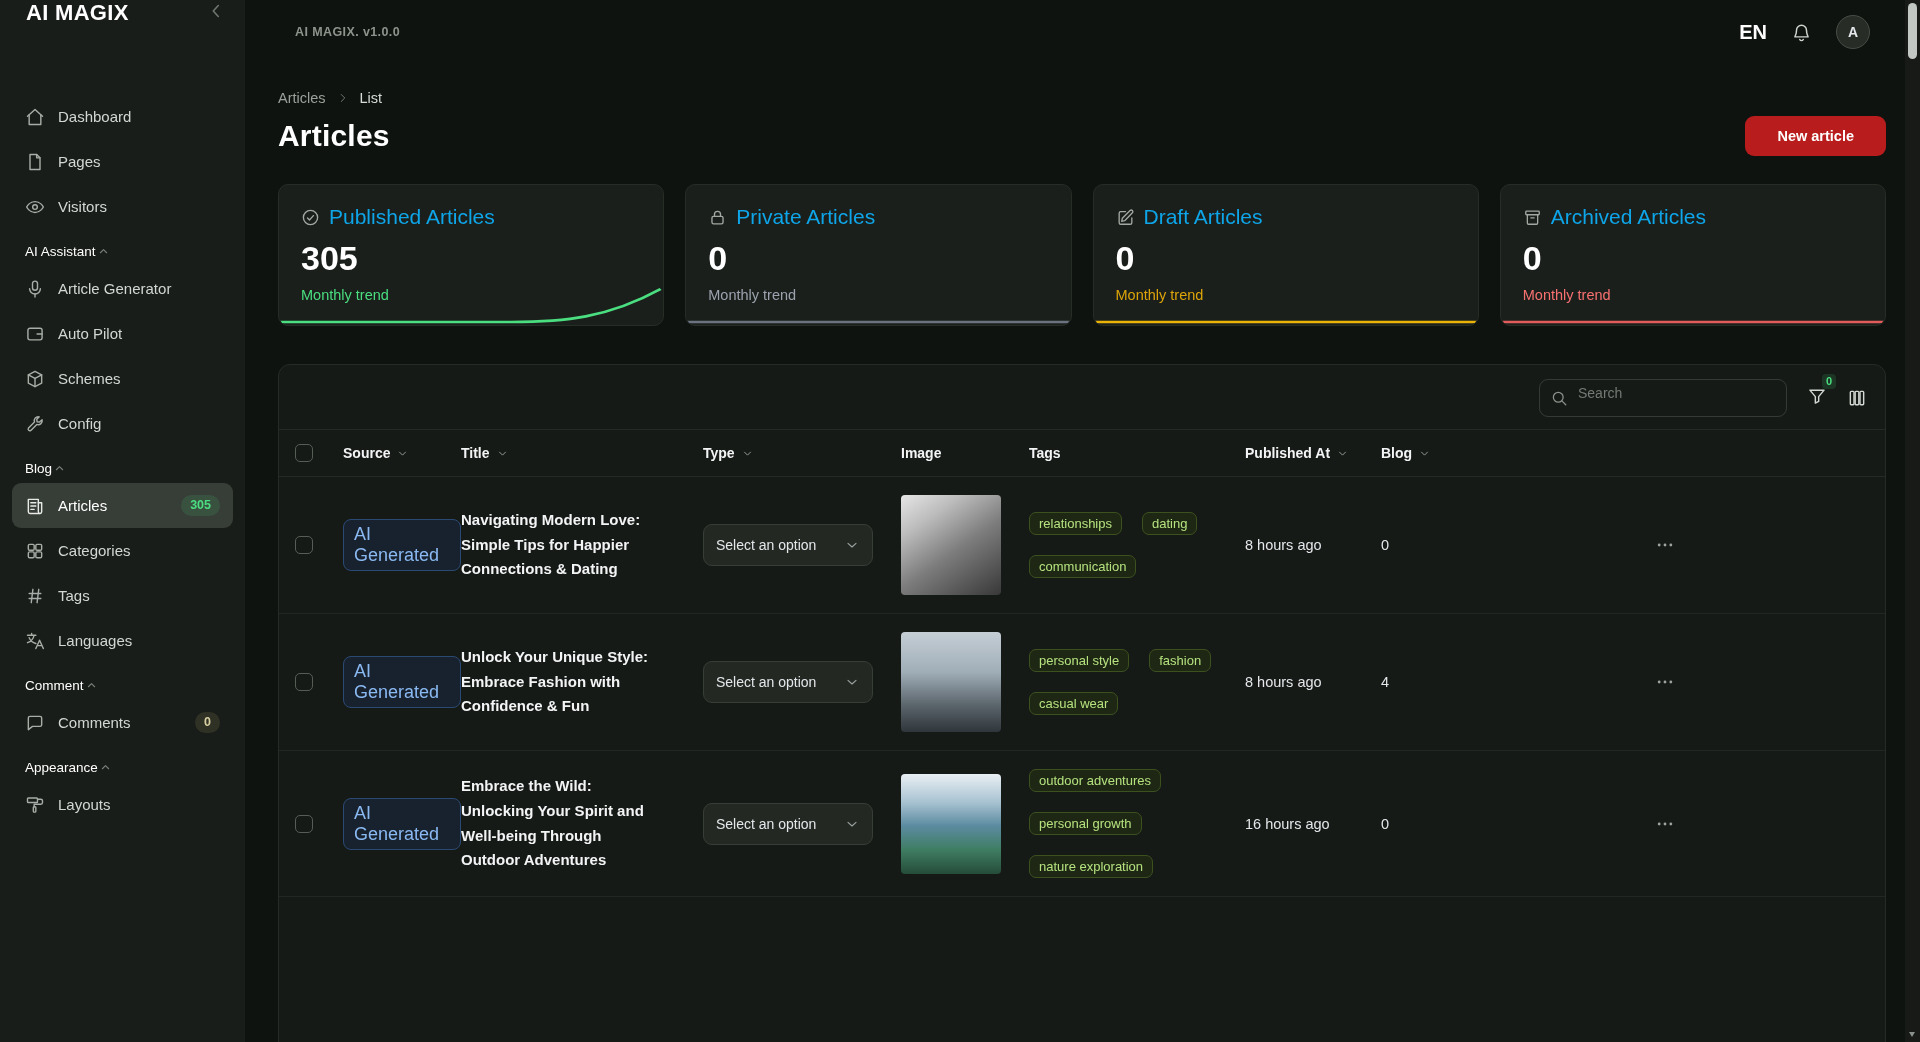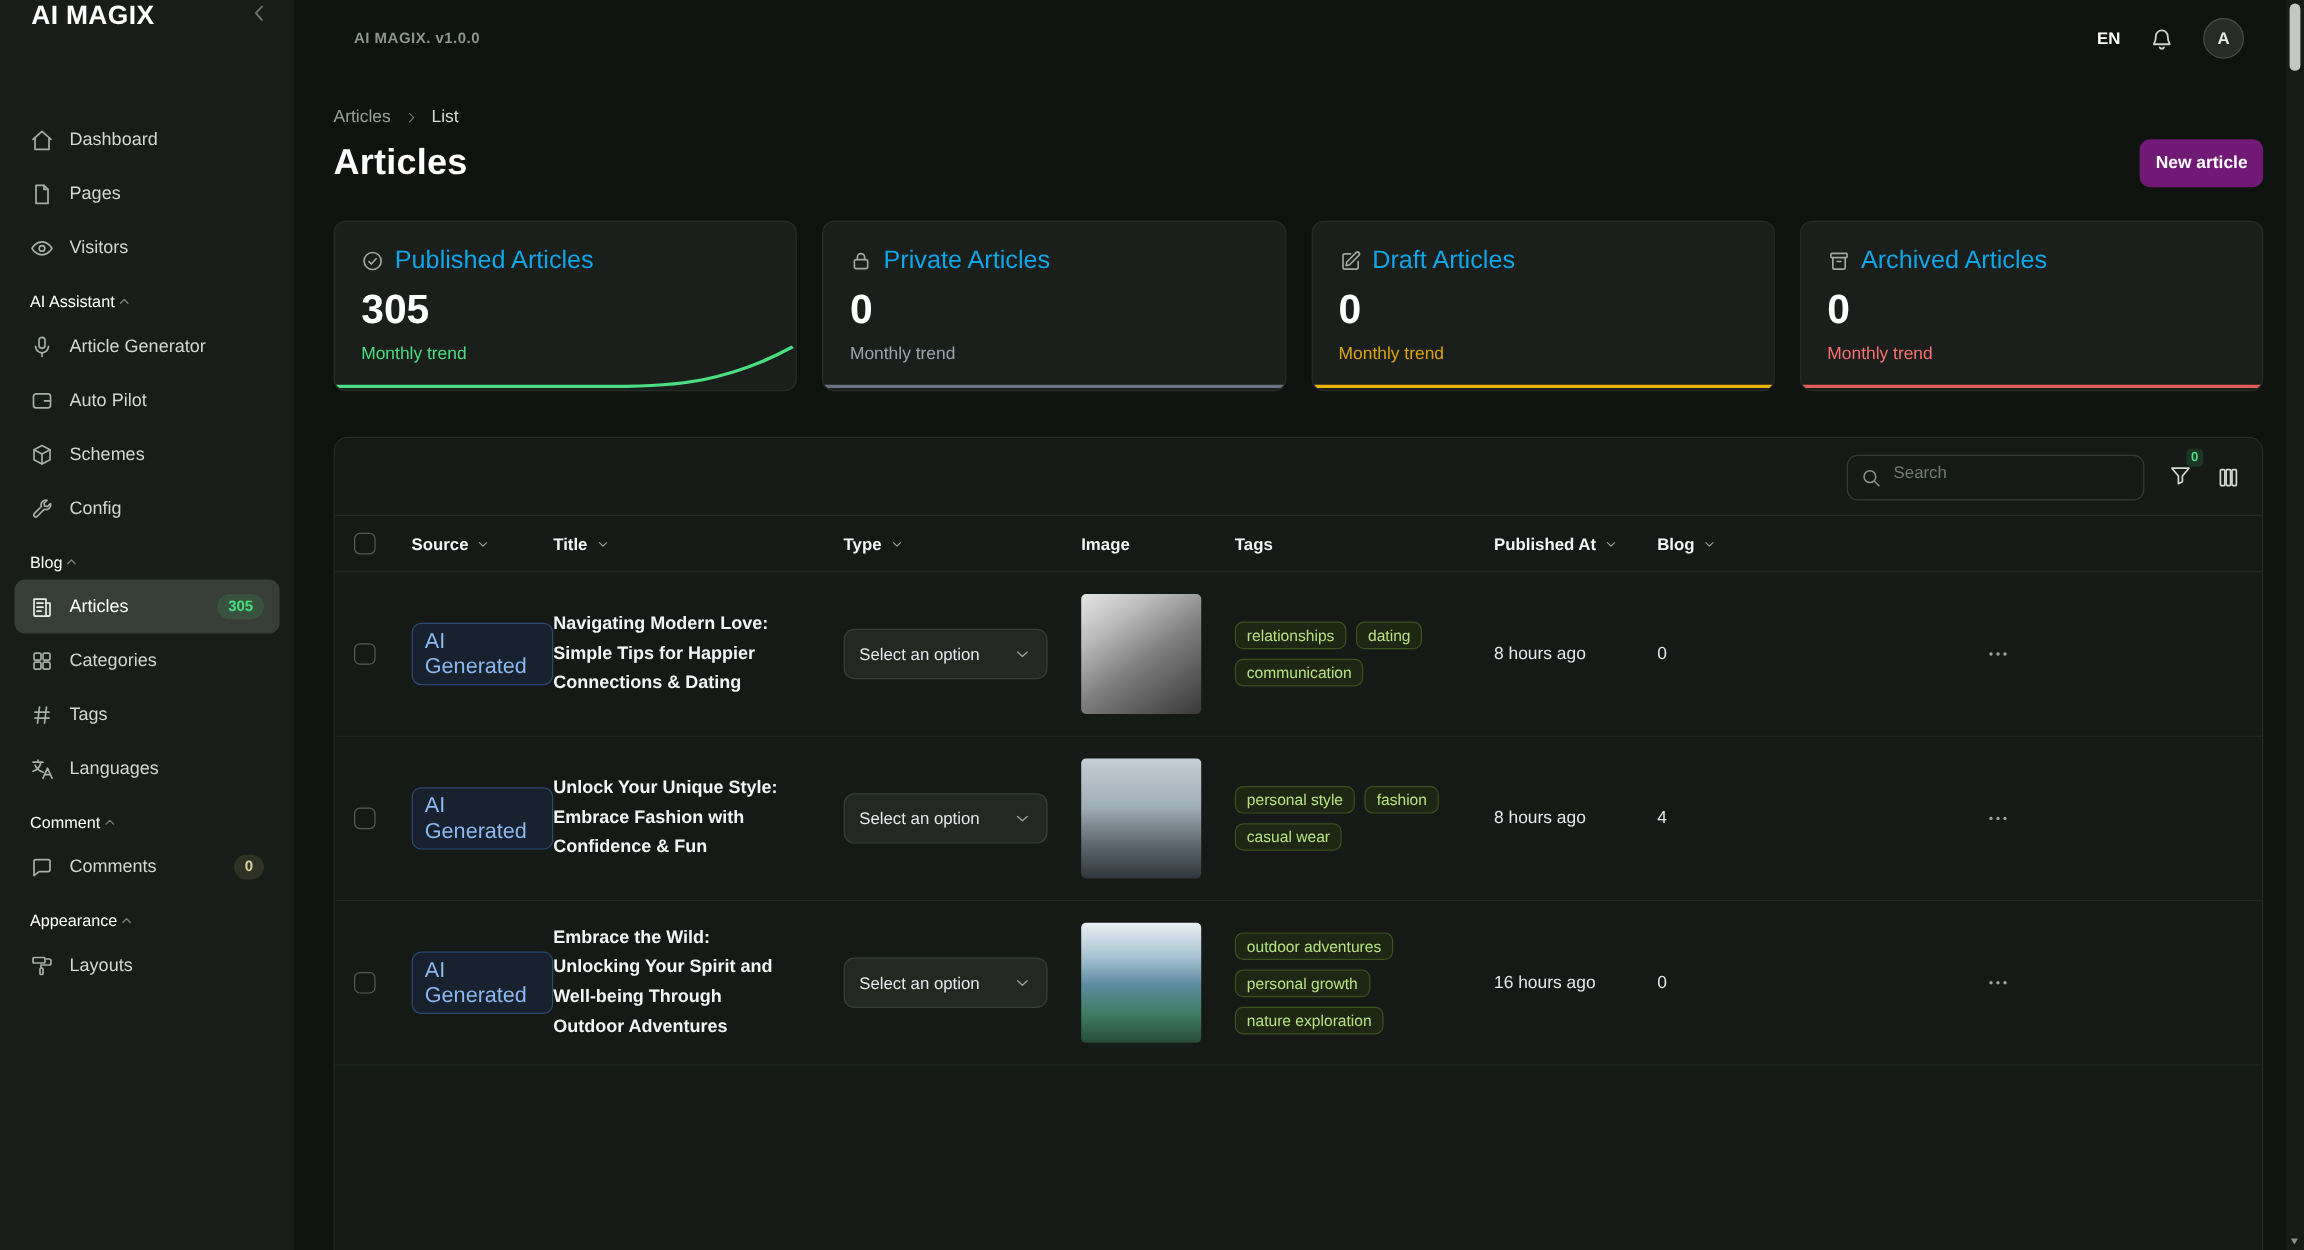--- a/index.html
+++ b/index.html
@@ -29,34 +29,34 @@
   .badge-zero{color:#d8cfa0;background:rgba(214,201,132,.12)}
   .sec{display:flex;align-items:center;justify-content:flex-start;color:#ffffff;font-size:13.5px;
     padding:15px 13px 7px;cursor:pointer}
   .sec .ic{width:15px;height:15px;color:#7b817b}
 
   
   .main{flex:1;min-width:0;display:flex;flex-direction:column;background:#0f130f}
   .topbar{height:64px;display:flex;align-items:center;padding:0 50px 0 50px;flex-shrink:0}
   .version{color:#8d938d;font-size:12.5px;font-weight:700;letter-spacing:.4px}
   .top-right{margin-left:auto;display:flex;align-items:center;gap:24px}
-  .lang{color:#fff;font-weight:700;font-size:14px;cursor:pointer}
+  .lang{color:#fff;font-weight:700;font-size:20px;cursor:pointer}
   .bell{width:21px;height:21px;color:#cdd3cd;cursor:pointer}
   .avatar{width:34px;height:34px;border-radius:50%;background:#272c27;border:1px solid #464c46;
     display:flex;align-items:center;justify-content:center;font-size:14px;font-weight:600;color:#e5e7eb;cursor:pointer}
 
   
   .content{flex:1;padding:26px 34px 0 33px;overflow:hidden}
   .crumbs{display:flex;align-items:center;gap:10px;font-size:14.5px;color:#9aa09a}
   .crumbs .current{color:#d7dbd7}
   .crumb-sep{width:14px;height:14px;color:#6f766f}
   .title-row{display:flex;align-items:center;justify-content:space-between;margin-top:10px}
   .page-title{font-size:30px;font-weight:700;color:#fff;letter-spacing:.2px}
-  .btn-new{background:#701a75;color:#fff;font-size:14.5px;font-weight:700;border:none;
-    border-radius:9px;padding:12px 13px;cursor:pointer;font-family:inherit}
+  .btn-new{background:#b91c1c;color:#fff;font-size:14.5px;font-weight:700;border:none;
+    border-radius:9px;padding:12px 32px;cursor:pointer;font-family:inherit}
 
   
   .stats{display:grid;grid-template-columns:repeat(4,1fr);gap:21px;margin-top:28px}
   .card{position:relative;height:142px;background:#1a1f1b;border:1px solid #262c26;border-radius:10px;
     padding:20px 22px;overflow:hidden}
   .card-head{display:flex;align-items:center;gap:9px;color:#0ea5e9;font-size:21px}
   .card-head .ic{width:19px;height:19px;color:#a3a8a3}
   .card-value{font-size:34px;font-weight:700;color:#fff;margin-top:10px}
   .card-trend{font-size:14.5px;margin-top:9px;font-weight:500}
   .t-green{color:#4ade80}.t-gray{color:#9ca3af}.t-yellow{color:#dda40a}.t-red{color:#f87171}
@@ -89,21 +89,21 @@
   .badge-ai{display:inline-block;font-size:18px;color:#8ab9f2;background:#18222f;border:1px solid #2b4a73;
     border-radius:8px;padding:4px 10px;font-weight:500}
   .row-title{font-size:15px;font-weight:700;color:#f3f4f6;line-height:1.65;padding-right:44px}
   .select{width:170px;height:42px;display:flex;align-items:center;justify-content:space-between;padding:0 12px;
     background:#232823;border:1px solid #373e37;border-radius:9px;font-size:14px;color:#e5e7eb;cursor:pointer}
   .select .ic{width:16px;height:16px;color:#9ca3a0}
   .thumb{width:100px;height:100px;border-radius:4px}
   .thumb-0{background:linear-gradient(145deg,#e6e6e6 0%,#bcbcbc 25%,#7d7d7d 55%,#383838 100%)}
   .thumb-1{background:linear-gradient(180deg,#c5ced5 0%,#a0aeb8 40%,#5d676e 72%,#2f363b 100%)}
   .thumb-2{background:linear-gradient(180deg,#e9eff3 0%,#a9c3d2 28%,#5b8ba0 52%,#3f7d62 76%,#254c39 100%)}
-  .tags{display:flex;flex-wrap:wrap;gap:8px;padding-right:20px;align-content:center}
+  .tags{display:flex;flex-wrap:wrap;gap:20px;padding-right:20px;align-content:center}
   .tag{font-size:13px;color:#b5e27f;background:#1e2713;border:1px solid #3d511f;border-radius:7px;padding:3px 9px}
   .cell-text{font-size:14.5px;color:#e5e7eb}
   .dots{width:20px;height:20px;color:#9ca3a0;cursor:pointer;justify-self:center}
 
   
   .scrollbar{position:absolute;top:0;right:0;bottom:0;width:15px;background:#171a17;z-index:50}
   .sb-thumb{position:absolute;top:3px;left:3px;width:9px;height:56px;background:#c3c7c3;border-radius:5px;cursor:pointer}
   .sb-down{position:absolute;bottom:5px;left:4px;width:0;height:0;border-left:3.5px solid transparent;
     border-right:3.5px solid transparent;border-top:5px solid #8a908a}
 </style>

